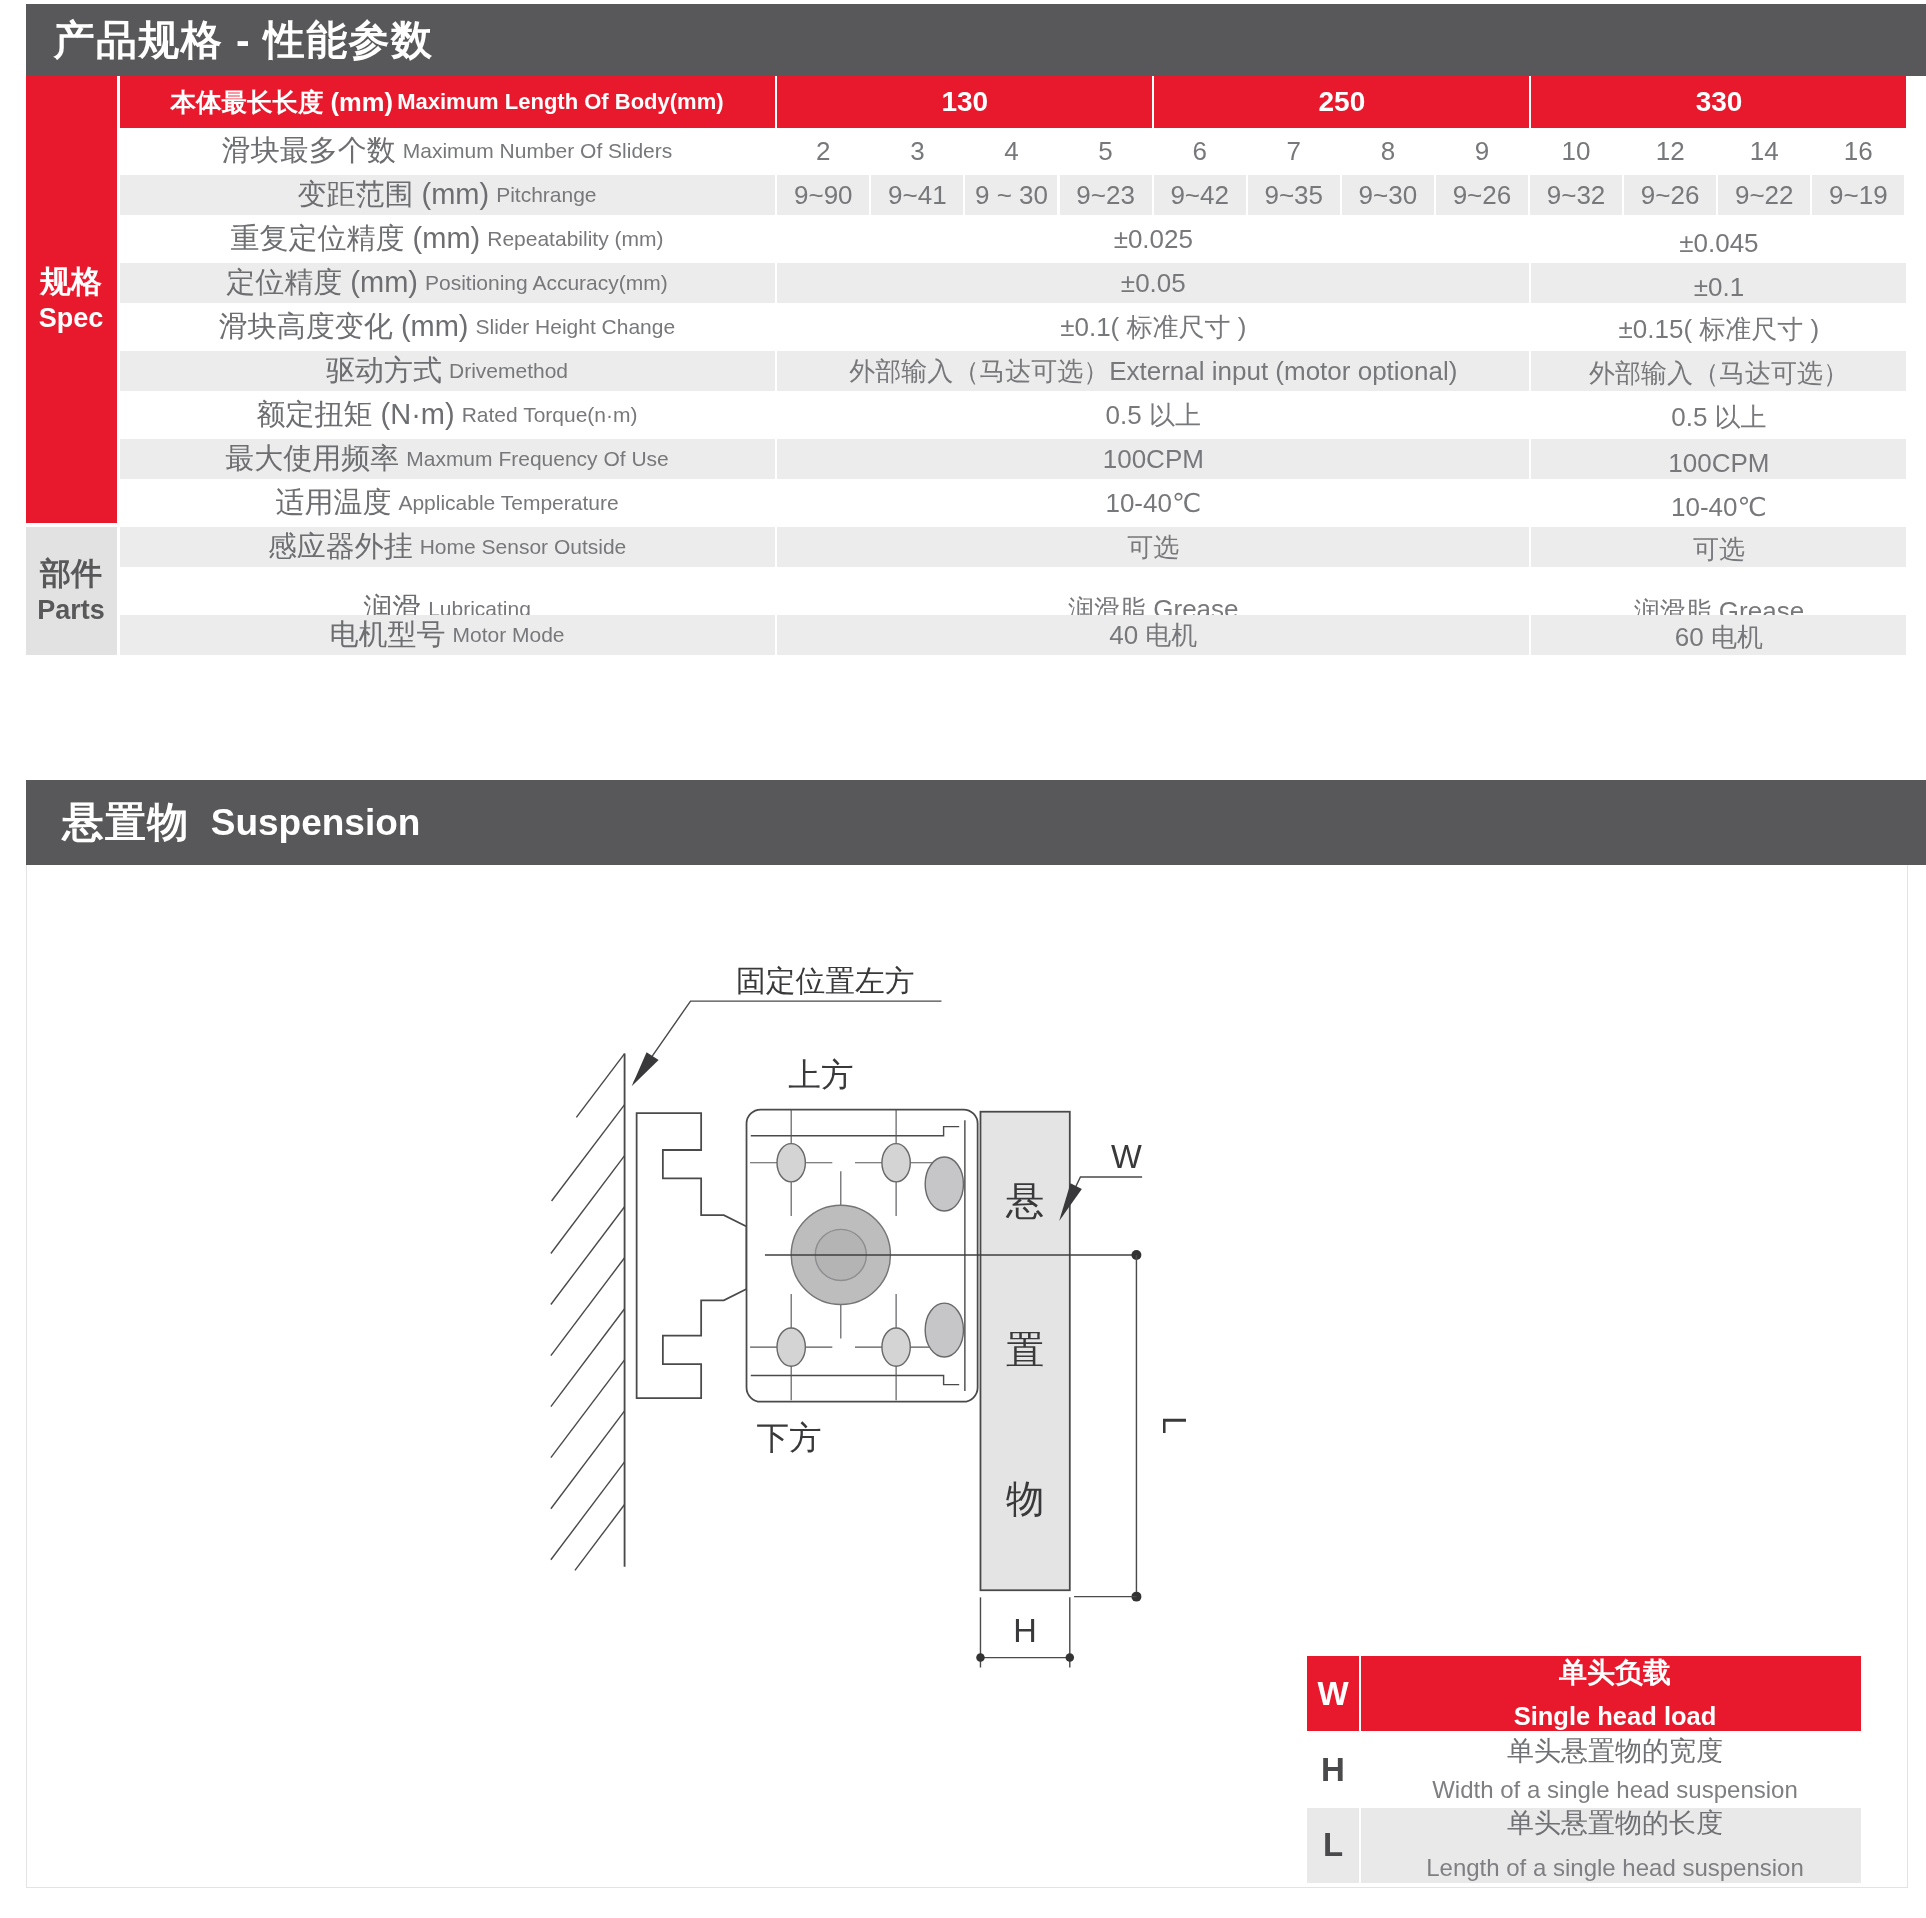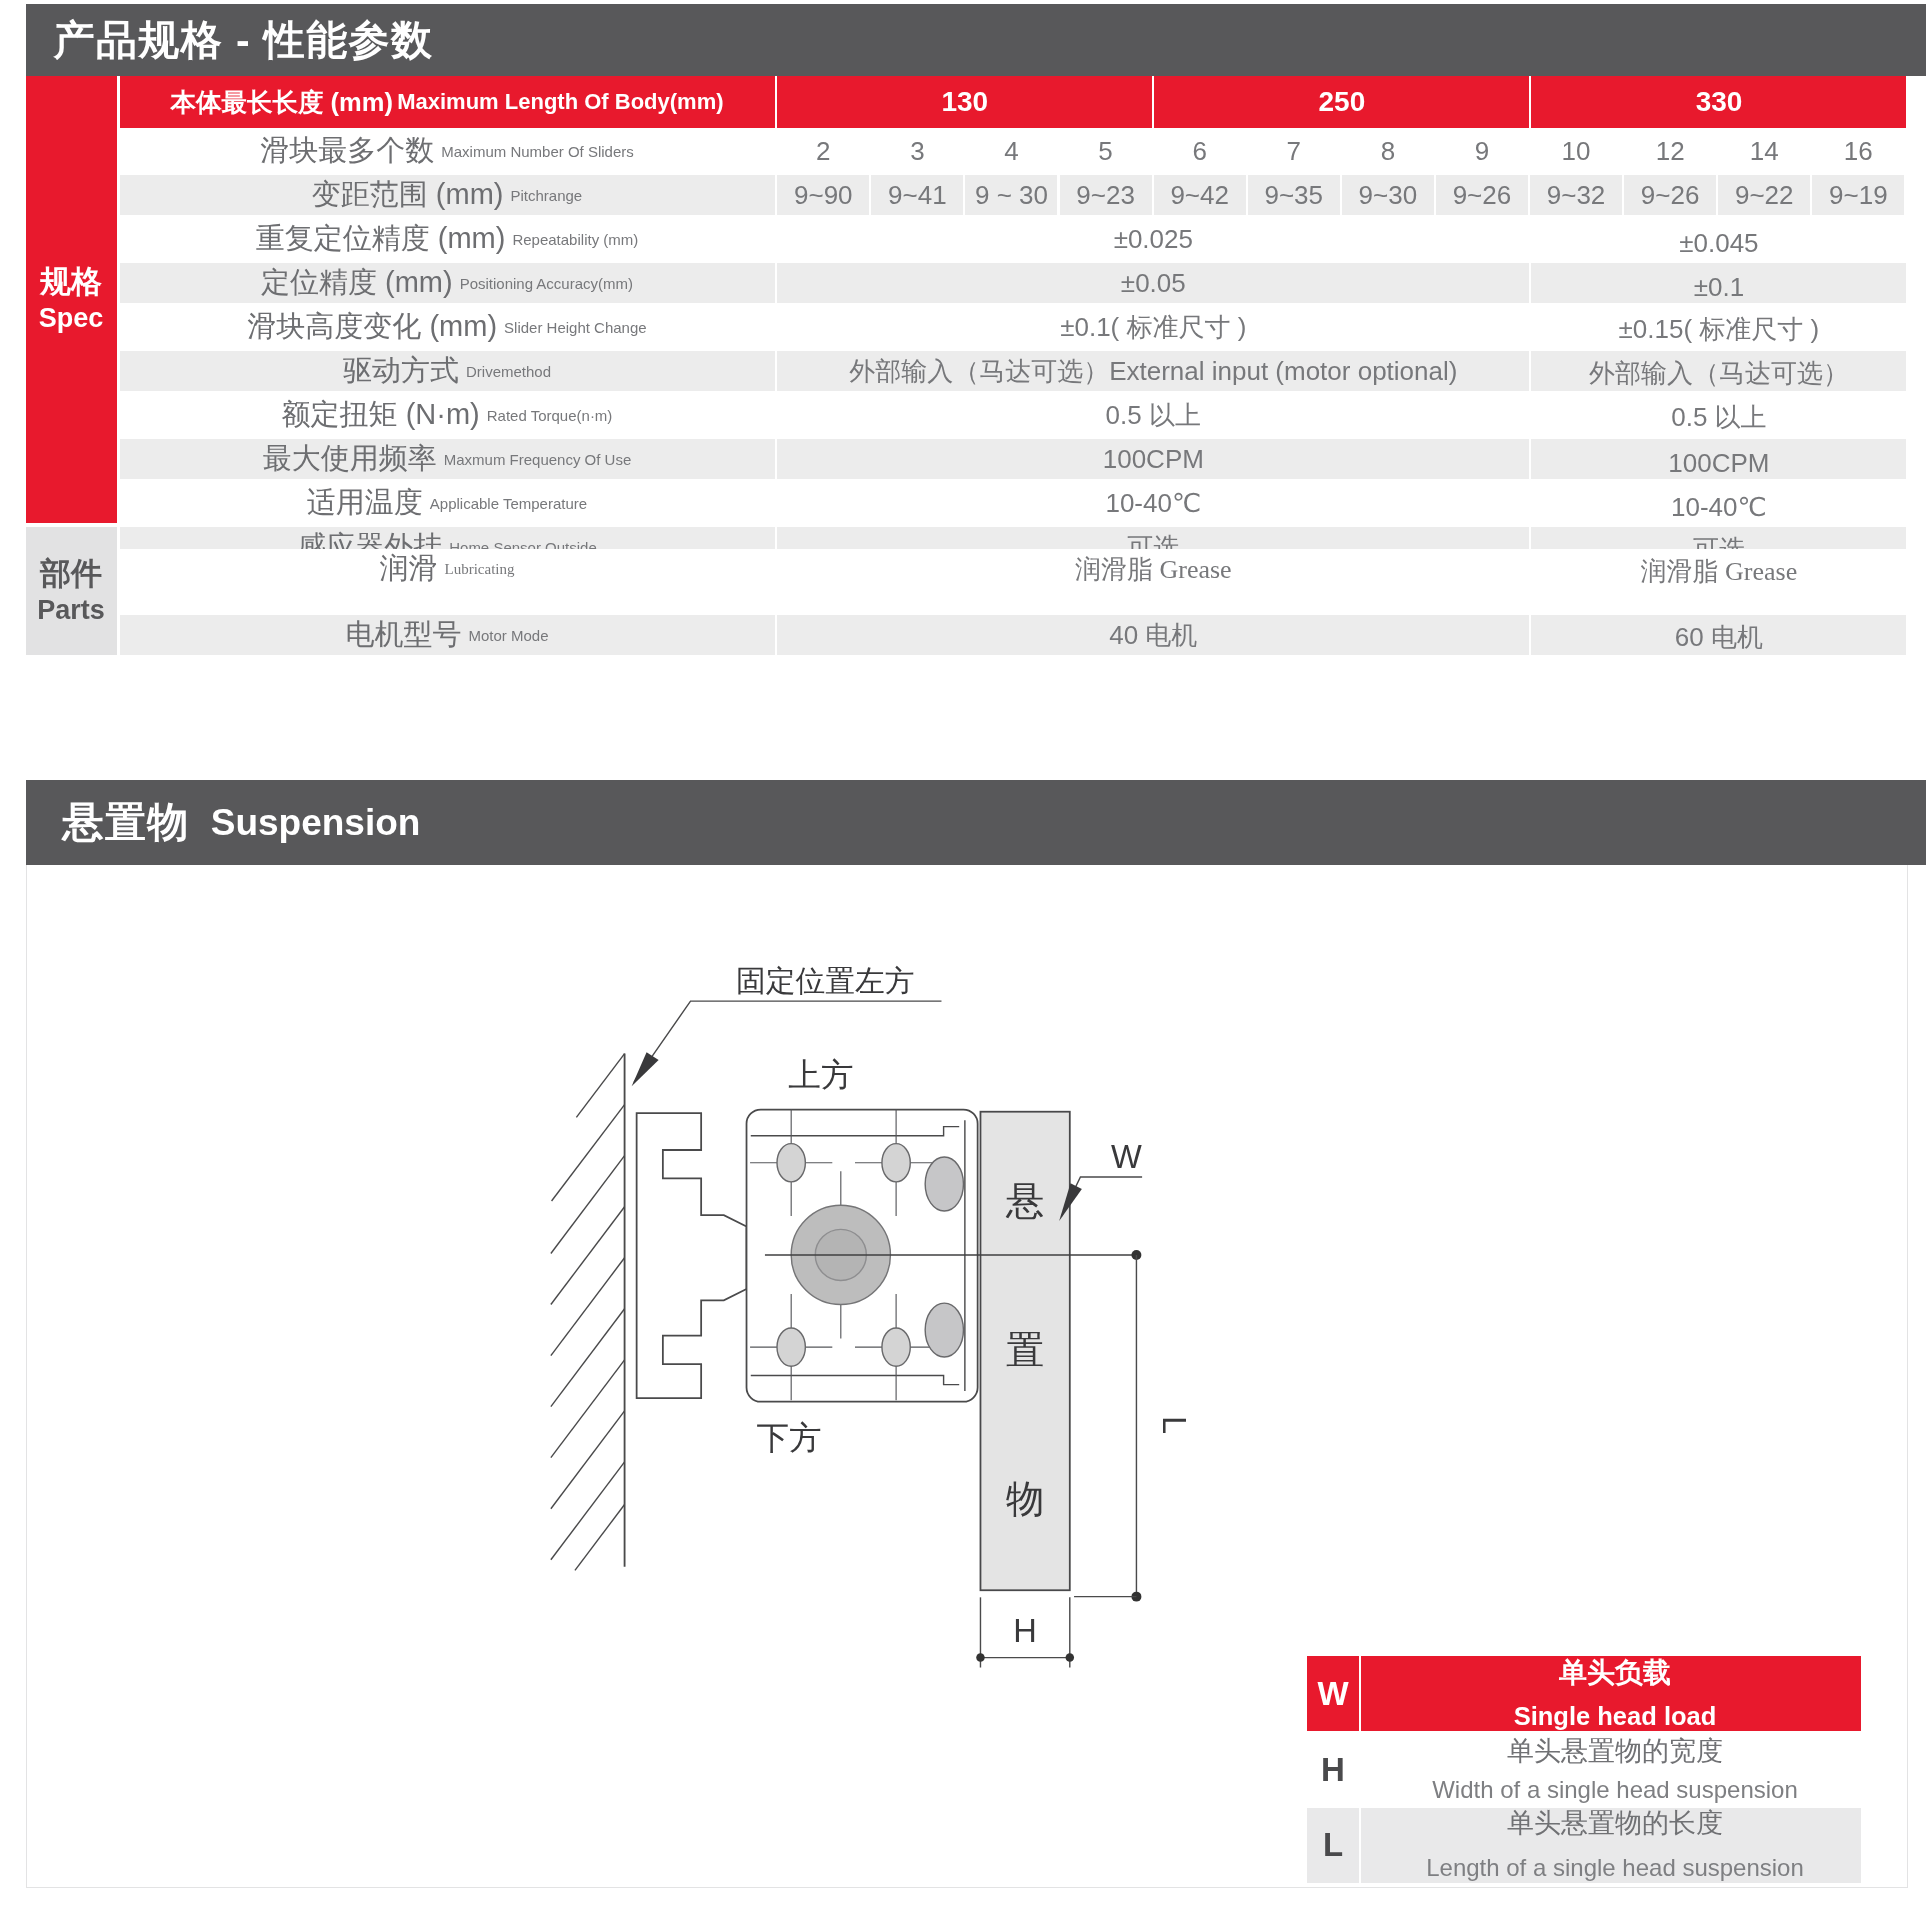--- a/index.html
+++ b/index.html
@@ -28,21 +28,21 @@
   }
   .vcell{width:92px;margin-right:2.1px;display:flex;align-items:center;justify-content:center;}
   .gcell{width:375px;margin-right:2.1px;display:flex;align-items:center;justify-content:center;}
   .m8{width:752px;margin-right:2.1px;display:flex;align-items:center;justify-content:center;}
   .m4{width:375px;display:flex;align-items:flex-end;justify-content:center;}
   .last{margin-right:0;}
   .red{background:#e8192d;color:#ffffff;}
   .grayrow .cellbg{background:#ececec;}
   .whiterow .cellbg{background:#ffffff;}
   .lbl-zh{font-size:29px;color:#6d6e71;}
-  .lbl-en{font-size:15px;color:#77787b;margin-left:7px;}
+  .lbl-en{font-size:21px;color:#77787b;margin-left:7px;}
   .val{font-size:26px;color:#77787b;white-space:nowrap;}
   .hdr-zh{font-size:25.5px;font-weight:bold;}
   .hdr-en{font-size:22px;font-weight:bold;margin-left:4.3px;}
   .gnum{font-size:28px;font-weight:bold;}
   .sidebar{
     position:absolute;left:0;width:91px;display:flex;flex-direction:column;
     align-items:center;justify-content:center;line-height:1.25;
   }
   #sbSpec{top:0;height:447px;background:#e8192d;color:#ffffff;}
   #sbParts{top:451px;height:128px;background:#e2e2e3;color:#58585a;}
@@ -290,21 +290,21 @@
         <span class="lbl-zh">感应器外挂</span>
         <span class="lbl-en">Home Sensor Outside</span>
       </div>
     <div class="m8 cellbg">
         <span class="val">可选</span>
       </div>
     <div class="m4 cellbg">
         <span class="val">可选</span>
       </div>
   </div>
-  <div class="srow h57 whiterow" style="top:473px;font-family:Liberation Serif, serif;">
+  <div class="srow h57 whiterow" style="top:513px;">
     <div class="labelcell cellbg">
         <span class="lbl-zh">润滑</span>
         <span class="lbl-en">Lubricating</span>
       </div>
     <div class="m8 cellbg">
         <span class="val">润滑脂 Grease</span>
       </div>
     <div class="m4 cellbg">
         <span class="val">润滑脂 Grease</span>
       </div>

